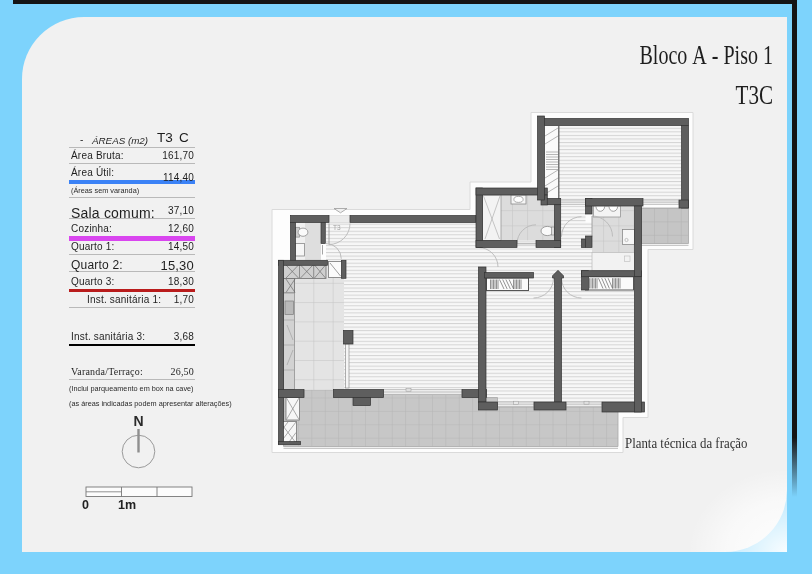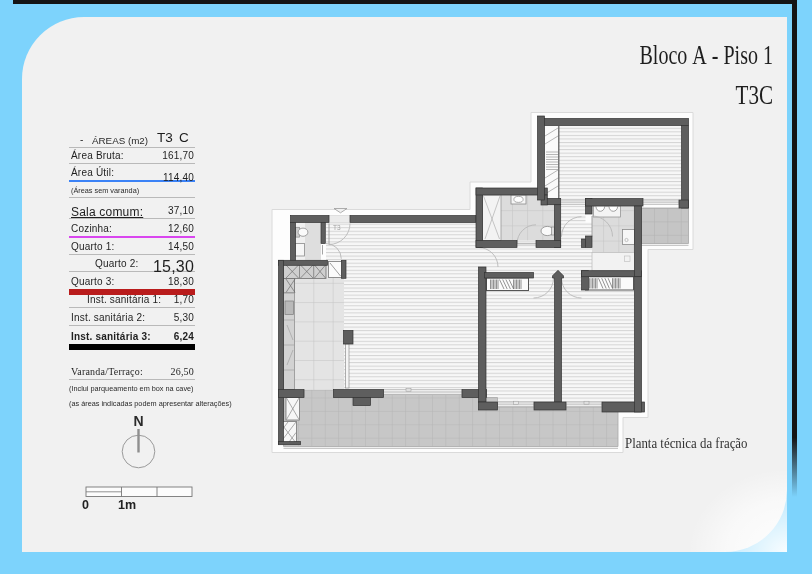--- a/index.html
+++ b/index.html
@@ -18,77 +18,73 @@
   <div class="abs" style="left:22px;top:17px;width:765px;height:535px;background:#f1f1f1;border-radius:62px 0 62px 0;"></div>
 
   <div class="abs" style="left:690px;top:470px;width:97px;height:82px;background:radial-gradient(ellipse at 100% 100%, rgba(255,255,255,0.95) 0%, rgba(255,255,255,0.55) 45%, rgba(255,255,255,0) 72%);"></div>
 
   <div class="abs" style="left:473px;top:39px;width:300px;text-align:right;font-family:'Liberation Serif',serif;font-size:28px;color:#1e1e1e;transform:scaleX(0.715);transform-origin:100% 50%;">Bloco&nbsp;A&nbsp;-&nbsp;Piso&nbsp;1</div>
 
   <div class="abs" style="left:473px;top:80px;width:300px;text-align:right;font-family:'Liberation Serif',serif;font-size:27px;color:#1e1e1e;transform:scaleX(0.78);transform-origin:100% 50%;">T3C</div>
 
   <div class="abs" style="left:69px;top:131px;width:126px;height:16px;border-bottom:1px solid #b9b9b9;">
       <span style="position:absolute;left:11px;top:3px;font-size:10px;color:#2a2a2a;">-</span>
-      <span style="position:absolute;left:23px;top:3.5px;font-size:9.8px;color:#2a2a2a;">ÁREAS (m2)</span>
+      <span style="position:absolute;left:23px;top:3.5px;font-size:9.8px;color:#2a2a2a;font-style:italic;">ÁREAS (m2)</span>
       <span style="position:absolute;left:88px;top:-1.5px;font-size:13.5px;color:#1c1c1c;">T3</span>
       <span style="position:absolute;left:110px;top:-1.5px;font-size:13.5px;color:#1c1c1c;">C</span>
     </div>
 
   <div class="abs" style="left:69px;top:147.0px;width:126px;height:16px;border-bottom:1px solid #b9b9b9;">
       <span style="position:absolute;left:2px;top:3px;font-size:10px;letter-spacing:0.2px;color:#1f1f1f;">Área Bruta:</span>
       <span style="position:absolute;right:1px;top:3px;font-size:10px;letter-spacing:0.2px;color:#1f1f1f;">161,70</span>
     </div>
 
-  <div class="abs" style="left:69px;top:164.4px;width:126px;height:16px;border-bottom:2px solid #3b82f6;">
+  <div class="abs" style="left:69px;top:164.4px;width:126px;height:16px;border-bottom:4px solid #3b82f6;">
       <span style="position:absolute;left:2px;top:3px;font-size:10px;letter-spacing:0.2px;color:#1f1f1f;">Área Útil:</span>
       <span style="position:absolute;right:1px;top:8px;font-size:10px;letter-spacing:0.2px;color:#1f1f1f;">114,40</span>
     </div>
 
   <div class="abs" style="left:69px;top:180.8px;width:126px;height:16px;border-bottom:1px solid #b9b9b9;">
       <span style="position:absolute;left:2px;top:5px;font-size:7.3px;color:#2a2a2a;">(Áreas sem varanda)</span>
     </div>
 
   <div class="abs" style="left:69px;top:201.9px;width:126px;height:16px;border-bottom:1px solid #b9b9b9;">
-      <span style="position:absolute;left:2px;top:3px;font-size:12px;letter-spacing:0.2px;color:#1f1f1f;text-decoration:underline;">Sala comum:</span>
+      <span style="position:absolute;left:2px;top:3px;font-size:14px;letter-spacing:0.2px;color:#1f1f1f;">Sala comum:</span>
       <span style="position:absolute;right:1px;top:3px;font-size:10px;letter-spacing:0.2px;color:#1f1f1f;">37,10</span>
     </div>
 
-  <div class="abs" style="left:69px;top:220.2px;width:126px;height:16px;border-bottom:2px solid #d946ef;">
+  <div class="abs" style="left:69px;top:220.2px;width:126px;height:16px;border-bottom:5px solid #d946ef;">
       <span style="position:absolute;left:2px;top:3px;font-size:10px;letter-spacing:0.2px;color:#1f1f1f;">Cozinha:</span>
       <span style="position:absolute;right:1px;top:3px;font-size:10px;letter-spacing:0.2px;color:#1f1f1f;">12,60</span>
     </div>
 
   <div class="abs" style="left:69px;top:237.6px;width:126px;height:16px;border-bottom:1px solid #b9b9b9;">
       <span style="position:absolute;left:2px;top:3px;font-size:10px;letter-spacing:0.2px;color:#1f1f1f;">Quarto 1:</span>
       <span style="position:absolute;right:1px;top:3px;font-size:10px;letter-spacing:0.2px;color:#1f1f1f;">14,50</span>
     </div>
 
   <div class="abs" style="left:69px;top:255.0px;width:126px;height:16px;border-bottom:1px solid #b9b9b9;">
-      <span style="position:absolute;left:2px;top:3px;font-size:10px;letter-spacing:0.2px;color:#1f1f1f;margin-left:24px;">Quarto 2:</span>
-      <span style="position:absolute;right:1px;top:3px;font-size:16px;letter-spacing:0.2px;color:#1f1f1f;">15,30</span>
-    </div>
-
-  <div class="abs" style="left:69px;top:272.6px;width:126px;height:16px;border-bottom:6px solid #b91c1c;">
+      <span style="position:absolute;left:2px;top:3px;font-size:12px;letter-spacing:0.2px;color:#1f1f1f;">Quarto 2:</span>
+      <span style="position:absolute;right:1px;top:3px;font-size:13px;letter-spacing:0.2px;color:#1f1f1f;">15,30</span>
+    </div>
+
+  <div class="abs" style="left:69px;top:272.6px;width:126px;height:16px;border-bottom:3px solid #b91c1c;">
       <span style="position:absolute;left:2px;top:3px;font-size:10px;letter-spacing:0.2px;color:#1f1f1f;">Quarto 3:</span>
       <span style="position:absolute;right:1px;top:3px;font-size:10px;letter-spacing:0.2px;color:#1f1f1f;">18,30</span>
     </div>
 
   <div class="abs" style="left:69px;top:290.9px;width:126px;height:16px;border-bottom:1px solid #b9b9b9;">
       <span style="position:absolute;left:2px;top:3px;font-size:10px;letter-spacing:0.2px;color:#1f1f1f;padding-left:16px;">Inst. sanitária 1:</span>
       <span style="position:absolute;right:1px;top:3px;font-size:10px;letter-spacing:0.2px;color:#1f1f1f;">1,70</span>
     </div>
 
-  <div class="abs" style="left:69px;top:309.0px;width:126px;height:16px;border-bottom:1px solid #b9b9b9;">
-      <span style="position:absolute;left:2px;top:3px;font-size:10px;letter-spacing:0.2px;color:#1f1f1f;">Inst. sanitária 2:</span>
-      <span style="position:absolute;right:1px;top:3px;font-size:10px;letter-spacing:0.2px;color:#1f1f1f;">5,30</span>
-    </div>
-
-  <div class="abs" style="left:69px;top:327.9px;width:126px;height:16px;border-bottom:6px solid #000000;font-weight:bold;">
+
+  <div class="abs" style="left:69px;top:327.9px;width:126px;height:16px;border-bottom:2px solid #000000;">
       <span style="position:absolute;left:2px;top:3px;font-size:10px;letter-spacing:0.2px;color:#1f1f1f;">Inst. sanitária 3:</span>
-      <span style="position:absolute;right:1px;top:3px;font-size:10px;letter-spacing:0.2px;color:#1f1f1f;">6,24</span>
+      <span style="position:absolute;right:1px;top:3px;font-size:10px;letter-spacing:0.2px;color:#1f1f1f;">3,68</span>
     </div>
 
 
   <div class="abs" style="left:69px;top:363.3px;width:126px;height:16px;border-bottom:1px solid #b9b9b9;font-family:Liberation Serif, serif;">
       <span style="position:absolute;left:2px;top:3px;font-size:10px;letter-spacing:0.2px;color:#1f1f1f;">Varanda/Terraço:</span>
       <span style="position:absolute;right:1px;top:3px;font-size:10px;letter-spacing:0.2px;color:#1f1f1f;">26,50</span>
     </div>
 
   <div class="abs" style="left:69px;top:384px;width:200px;font-size:7.3px;color:#2a2a2a;">(Inclui parqueamento em box na cave)</div>
 

